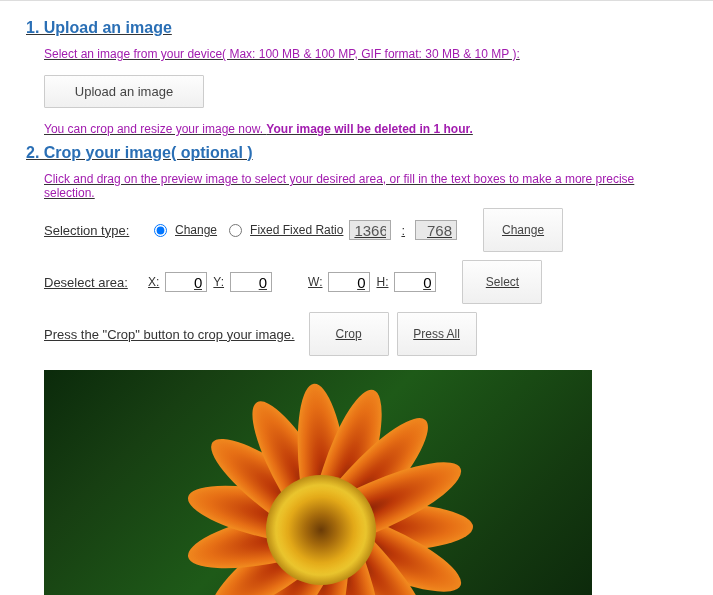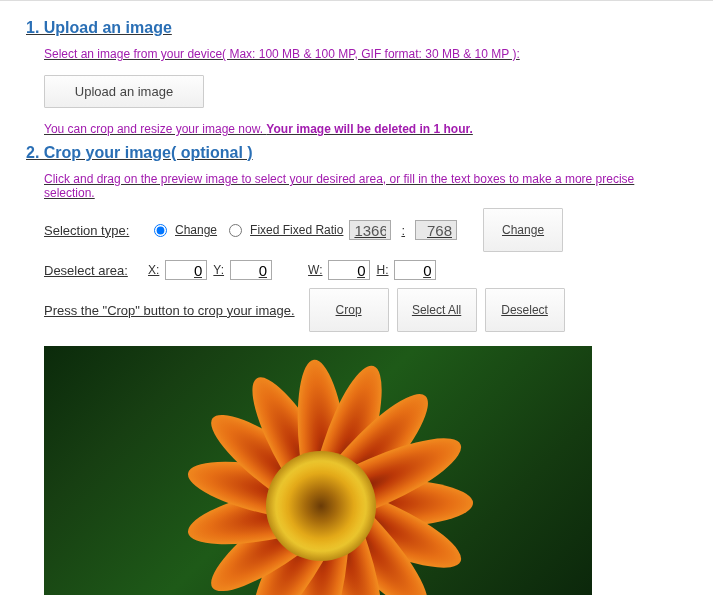--- a/index.html
+++ b/index.html
@@ -190,28 +190,28 @@
       <label class="lbl">X:</label>
       <input type="text" class="wideish" value="0" style="">
       <label class="lbl">Y:</label>
       <input type="text" class="wideish" value="0" style="">
       <span class="wgap"></span>
       <label class="lbl">W:</label>
       <input type="text" class="wideish" value="0" style="">
       <label class="lbl">H:</label>
       <input type="text" class="wideish" value="0" style="">
       <span style="width:14px"></span>
+      <button class="btn btn-sm">Select</button>
     </div>
 
     <div class="action-row">
       <span class="lbl">Press the "Crop" button to crop your image.</span>
       <div class="btn-right-group gap-right">
         <button class="btn btn-sm">Crop</button>
-        <button class="btn btn-sm">Select All</button>
-        <button class="btn btn-sm">Deselect</button>
+        <button class="btn btn-sm">Press All</button>
       </div>
     </div>
 
     <div class="preview">
       <div class="petal p1"></div>
         <div class="petal p2"></div>
         <div class="petal p3"></div>
       <div class="petal p4"></div>
         <div class="petal p5"></div>
         <div class="petal p6"></div>

